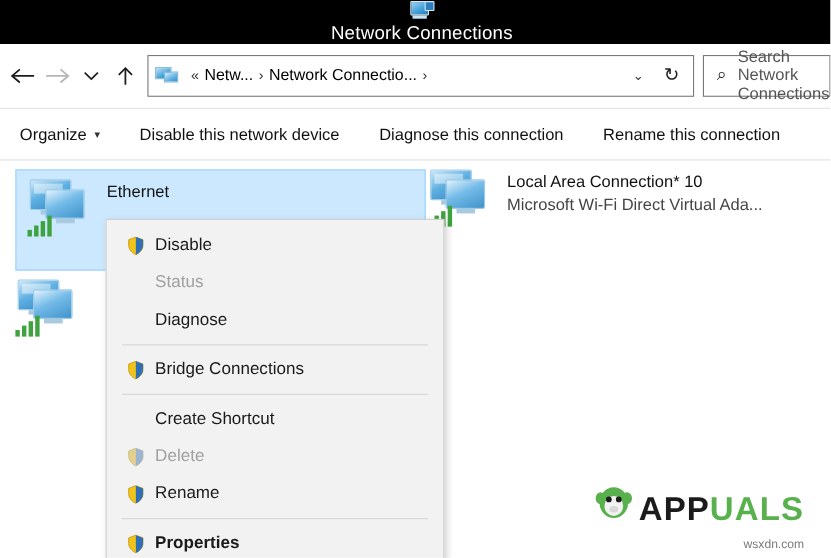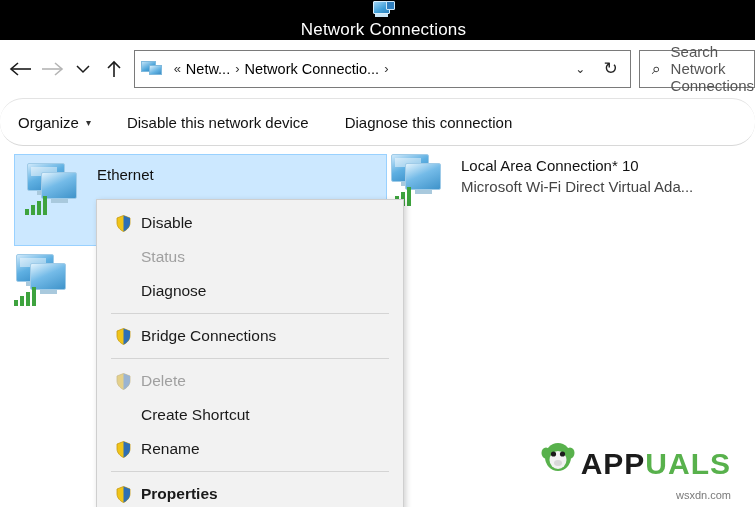--- a/index.html
+++ b/index.html
@@ -103,21 +103,20 @@
 
   
   .cmdbar {
     height:48px;
     background:#ffffff;
     border-top:1px solid #e3e3e3;
     border-bottom:1px solid #d8d8d8;
     display:flex; align-items:center;
     font-size:15px;
     color:#111;
-    border-radius:23px;
   }
   .cmd { padding:0 18px; white-space:nowrap; display:flex; align-items:center; gap:7px;}
   .cmd .caret { font-size:10px; color:#333; }
 
   
   .content {
     position:relative;
     height:calc(507px - 40px - 58px - 48px);
     background:#ffffff;
   }
@@ -282,20 +281,23 @@
   <div class="cmd">
     <span>Organize</span>
     <span class="caret">▾</span>
   </div>
   <div class="cmd">
     <span>Disable this network device</span>
   </div>
   <div class="cmd">
     <span>Diagnose this connection</span>
   </div>
+  <div class="cmd">
+    <span>Rename this connection</span>
+  </div>
 </div>
 
 <div class="content">
 
   <div class="tile tile-ethernet">
     <div class="netic">
       <div class="scr"></div>
         <div class="stand"></div>
       <div class="scr2"></div>
         <div class="stand2"></div>
@@ -374,33 +376,33 @@
         <svg width="15" height="17" viewBox="0 0 15 17">
           <path d="M7.5 0.5 L14 3 V8 C14 12 10.5 15.3 7.5 16.5 C4.5 15.3 1 12 1 8 V3 Z" fill="#f0c419" stroke="#c79a10" stroke-width="0.8"></path>
           <path d="M7.5 0.5 L14 3 V8 C14 12 10.5 15.3 7.5 16.5 Z" fill="#2f6fb5"></path>
         </svg>
       </span>
       <span>Bridge Connections</span>
     </div>
 
     <div class="mdiv"></div>
 
+    <div class="mi">
+      <span class="spacer"></span>
+      <span>Create Shortcut</span>
+    </div>
+
     <div class="mi disabled">
       <span class="shield">
         <svg width="15" height="17" viewBox="0 0 15 17">
           <path d="M7.5 0.5 L14 3 V8 C14 12 10.5 15.3 7.5 16.5 C4.5 15.3 1 12 1 8 V3 Z" fill="#e4d08a" stroke="#cbbd8d" stroke-width="0.8"></path>
           <path d="M7.5 0.5 L14 3 V8 C14 12 10.5 15.3 7.5 16.5 Z" fill="#9ab4d2"></path>
         </svg>
       </span>
       <span>Delete</span>
-    </div>
-
-    <div class="mi">
-      <span class="spacer"></span>
-      <span>Create Shortcut</span>
     </div>
 
     <div class="mi">
       <span class="shield">
         <svg width="15" height="17" viewBox="0 0 15 17">
           <path d="M7.5 0.5 L14 3 V8 C14 12 10.5 15.3 7.5 16.5 C4.5 15.3 1 12 1 8 V3 Z" fill="#f0c419" stroke="#c79a10" stroke-width="0.8"></path>
           <path d="M7.5 0.5 L14 3 V8 C14 12 10.5 15.3 7.5 16.5 Z" fill="#2f6fb5"></path>
         </svg>
       </span>
       <span>Rename</span>

